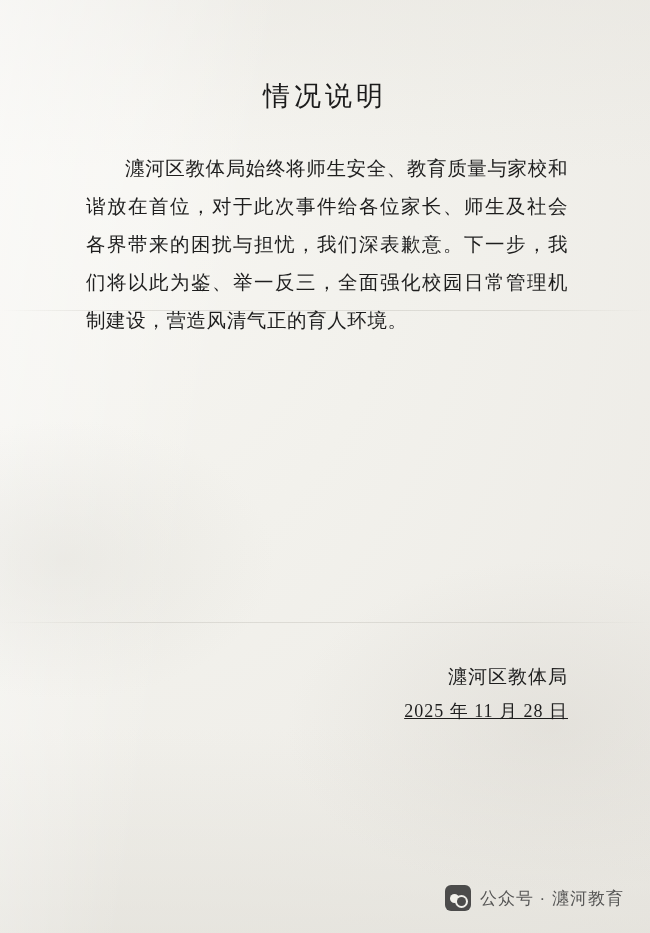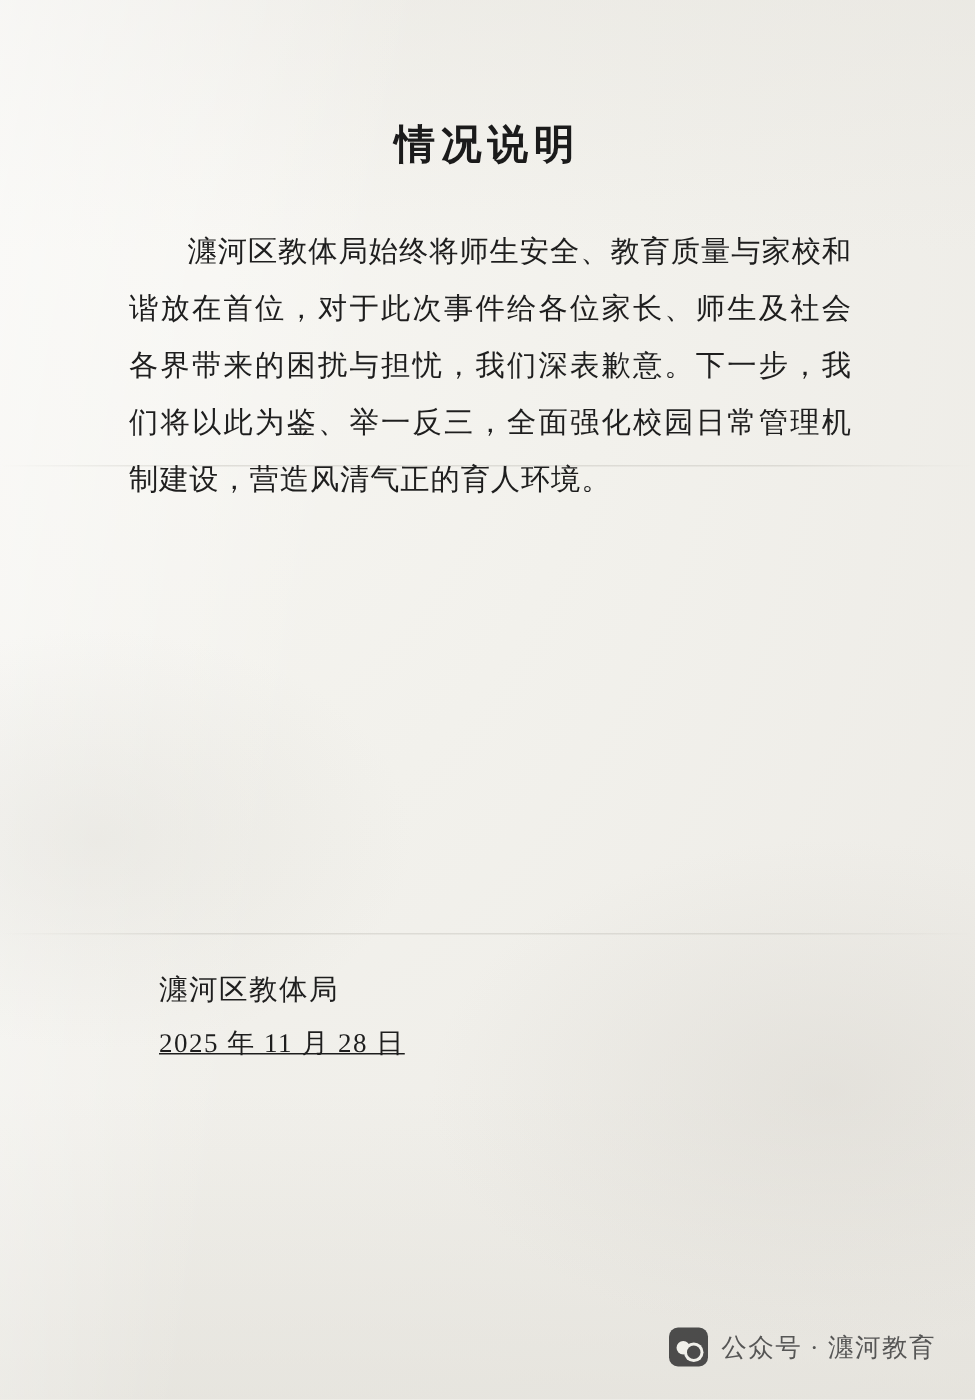--- a/index.html
+++ b/index.html
@@ -39,21 +39,21 @@
       radial-gradient(ellipse 300px 200px at 10% 60%, rgba(218,216,209,0.35) 0%, rgba(255,255,255,0) 70%);
     pointer-events: none;
   }
   .doc-title {
     position: absolute;
     top: 78px;
     left: 0;
     width: 650px;
     text-align: center;
     font-size: 27px;
-    font-weight: bold;
+    font-weight: normal;
     letter-spacing: 4px;
     color: #1b1b1b;
   }
   .body-text {
     position: absolute;
     top: 150px;
     left: 86px;
     width: 482px;
     color: #1e1e1e;
   }
@@ -61,24 +61,24 @@
     font-size: 19.5px;
     line-height: 38px;
     text-align: justify;
     text-justify: inter-ideograph;
     text-indent: 2em;
     margin: 0 0 6px 0;
     letter-spacing: 0.6px;
   }
   .signature {
     position: absolute;
-    top: 644px;
+    top: 660px;
     left: 86px;
     width: 482px;
-    text-align: left;
+    text-align: right;
     color: #1e1e1e;
   }
   .sign-org {
     font-size: 19px;
     letter-spacing: 1px;
     margin-left: 20px;
     line-height: 34px;
   }
   .sign-date {
     font-size: 18px;
@@ -118,21 +118,21 @@
     position: absolute;
     left: 12px; top: 12px;
     width: 9px; height: 9px;
     border-radius: 50%;
     background: #3f3f3f;
     box-shadow: 0 0 0 2px #f2f1ec;
   }
   .wm-text {
     font-size: 17px;
     letter-spacing: 1px;
-    font-family: Liberation Serif, serif;
+    font-family: Liberation Sans, sans-serif;
     color: #4a4a4a;
   }
   .fold-line {
     position: absolute;
     left: 0; right: 0;
     height: 1px;
     background: linear-gradient(90deg, rgba(200,198,191,0) 0%, rgba(200,198,191,0.5) 20%, rgba(200,198,191,0.5) 80%, rgba(200,198,191,0) 100%);
     pointer-events: none;
   }
 </style>

